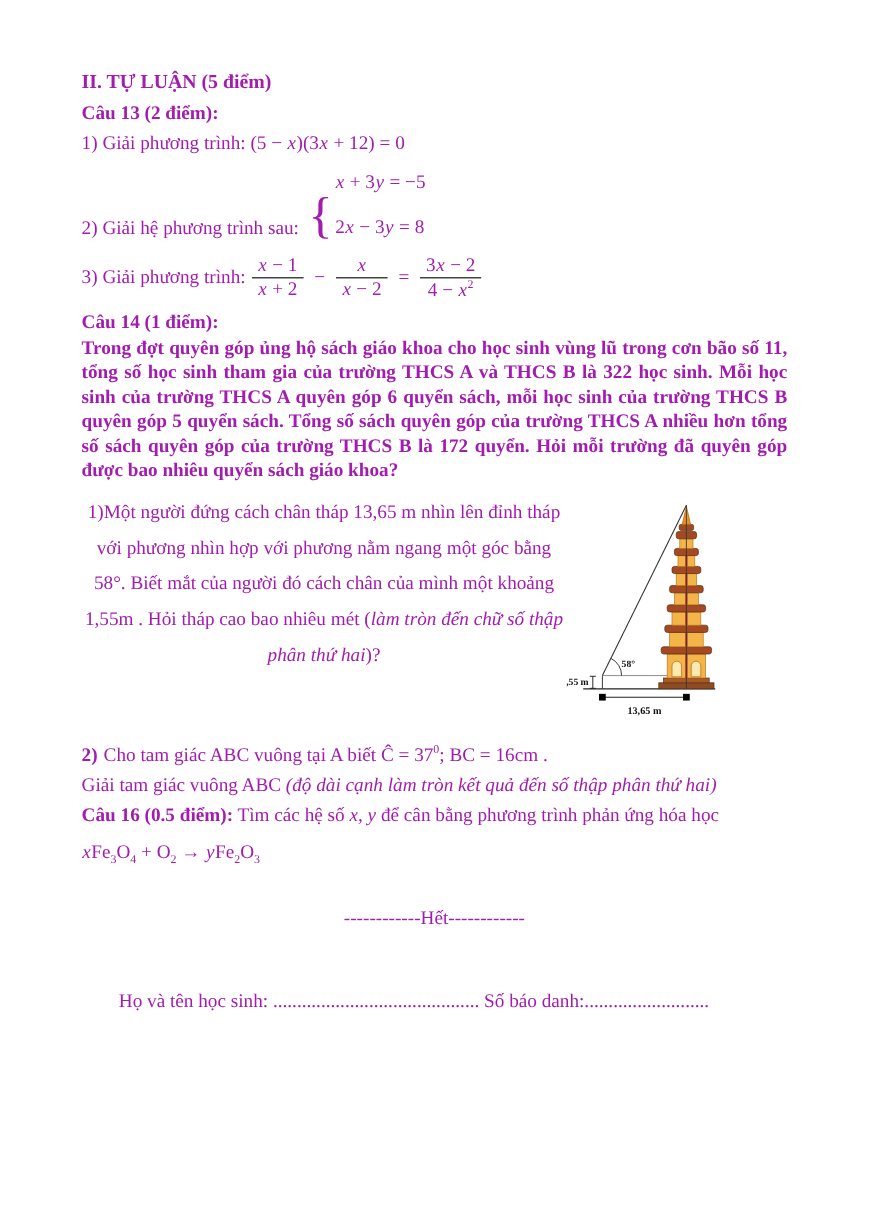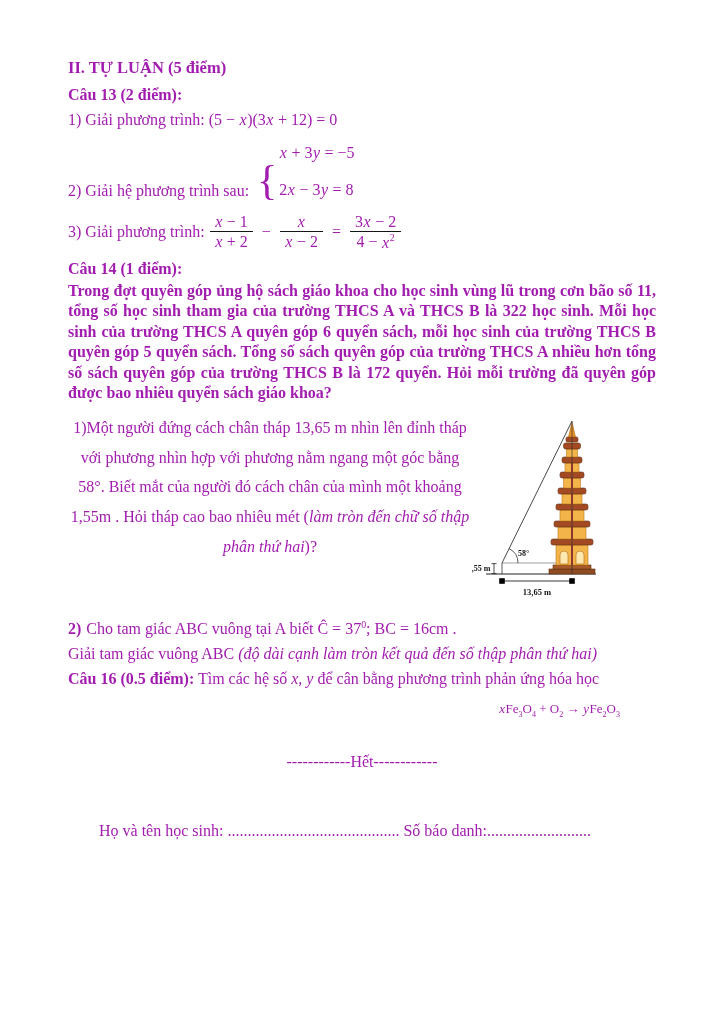--- a/index.html
+++ b/index.html
@@ -31,21 +31,21 @@
   .math i{font-style:italic;padding:0 0.5px;}
   sup,sub{font-size:62%;}
   .para{margin:2px 0 0;text-align:justify;line-height:1.285;font-weight:bold;}
   .row15{display:flex;margin-top:9px;text-align:center;}
   .part1{width:404px;line-height:1.86;}
   .figbox{width:184px;flex:0 0 184px;margin-top:2px;}
   .line-part2{margin-top:12px;}
   .line-part2 b{margin-right:1px;}
   .line-note{margin-top:7px;}
   .line-c16{margin-top:7px;}
-  .chem{margin-top:13px;text-align:right;padding-right:36px;font-size:13px;}
+  .chem{margin-top:13px;text-align:left;padding-right:36px;font-size:16px;}
   .het{margin-top:34px;text-align:center;}
   .footer-line{margin-top:51px;padding-left:31px;}
   svg text{font-family:"Liberation Serif",serif;fill:#111;}
 </style>
 </head>
 <body>
 
 <div class="page">
 
   <div class="section-title">II. TỰ LUẬN (5 điểm)</div>

